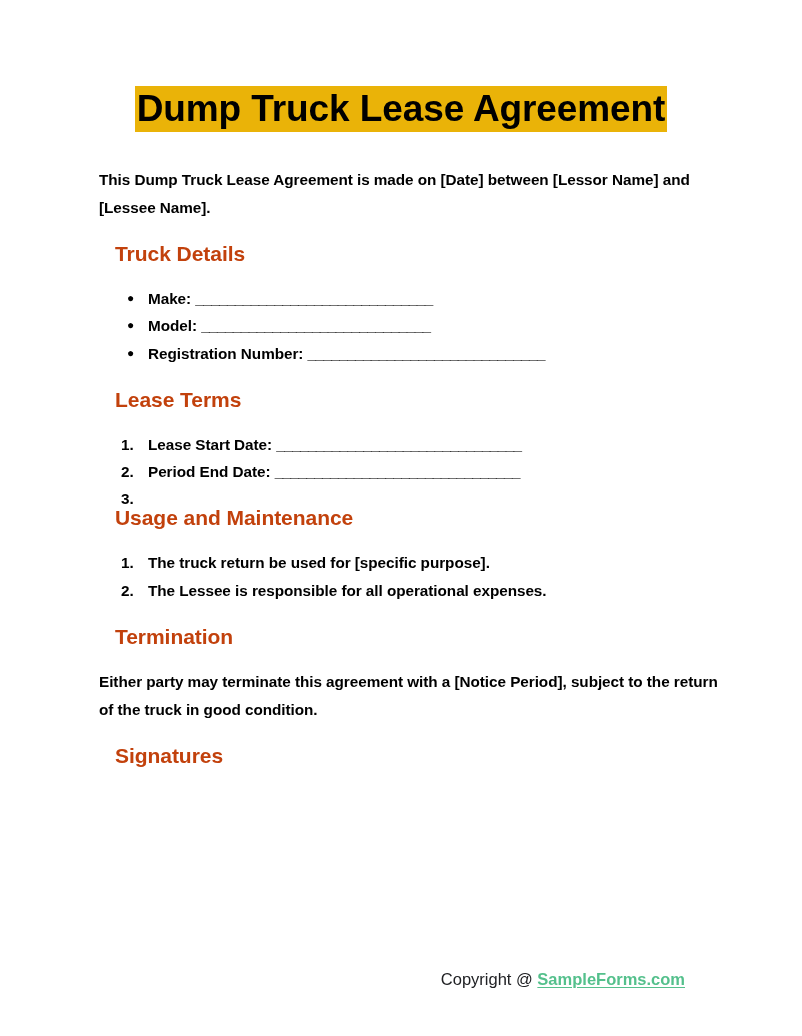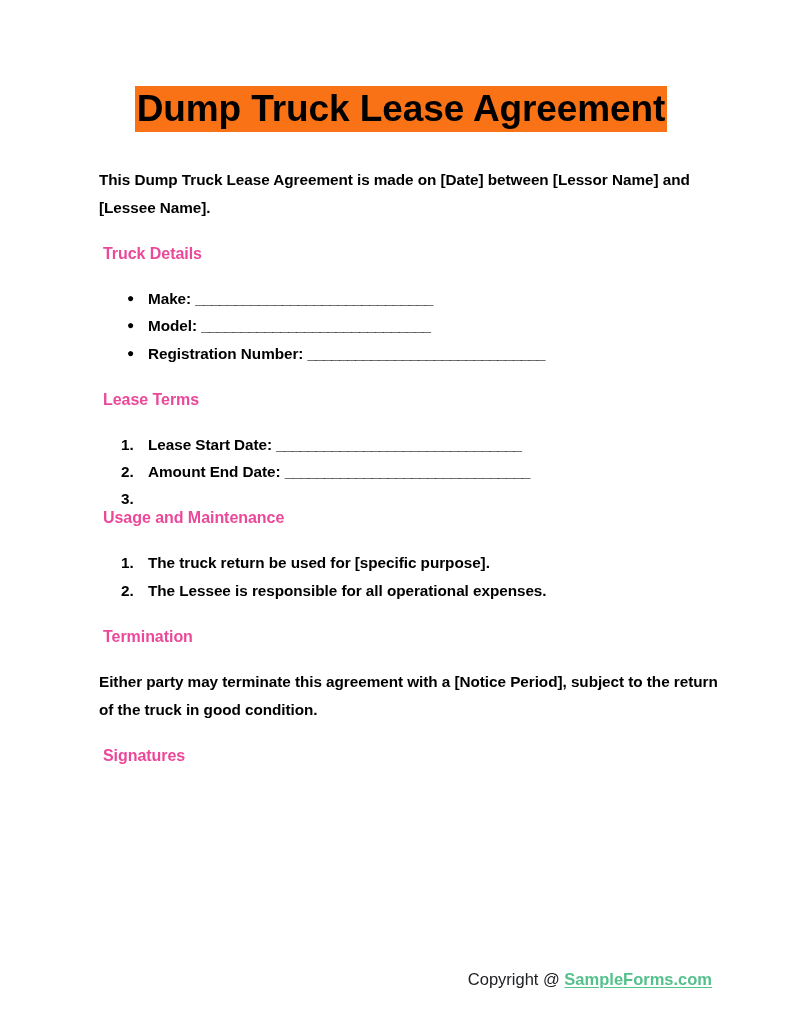--- a/index.html
+++ b/index.html
@@ -27,21 +27,21 @@
   
   .doc-title-wrap {
     position: absolute;
     left: 0;
     top: 86px;
     width: 802px;
     text-align: center;
   }
   .doc-title {
     display: inline-block;
-    background: #f97316;
+    background: #eab308;
     color: #000000;
     font-size: 37px;
     font-weight: bold;
     line-height: 46px;
     padding: 0 2px;
     letter-spacing: -0.1px;
     white-space: nowrap;
   }
 
   
@@ -55,25 +55,25 @@
   p.para {
     margin: 0 0 22px 0;
     font-size: 15.3px;
     font-weight: bold;
     line-height: 27.5px;
     color: #000000;
     letter-spacing: -0.05px;
   }
 
   h2.section-heading {
-    margin: 0 0 20px 4px;
-    font-size: 16px;
+    margin: 0 0 20px 16px;
+    font-size: 21px;
     font-weight: bold;
     line-height: 22px;
-    color: #ec4899;
+    color: #c2410c;
     letter-spacing: -0.05px;
   }
 
   ul.bullet-list,
   ol.number-list {
     margin: 0 0 22px 0;
     padding: 0 0 0 49px;
     list-style: none;
   }
   ul.bullet-list li,
@@ -110,21 +110,21 @@
     font-weight: bold;
     letter-spacing: -0.6px;
   }
 
   
   .footer {
     position: absolute;
     left: 0;
     top: 966px;
     width: 802px;
-    padding-right: 90px;
+    padding-right: 117px;
     box-sizing: border-box;
     text-align: right;
     font-size: 16.5px;
     line-height: 26px;
     color: #202124;
     font-weight: normal;
   }
   .footer .site-link {
     color: #54c08c;
     font-weight: bold;
@@ -157,21 +157,21 @@
         <span class="marker">●</span><span>Registration Number: </span><span class="blank">______________________________</span>
       </li>
     </ul>
 
     <h2 class="section-heading">Lease Terms</h2>
     <ol class="number-list">
       <li>
         <span class="marker">1.</span><span>Lease Start Date: </span><span class="blank">_______________________________</span>
       </li>
       <li>
-        <span class="marker">2.</span><span>Amount End Date: </span><span class="blank">_______________________________</span>
+        <span class="marker">2.</span><span>Period End Date: </span><span class="blank">_______________________________</span>
       </li>
       <li>
         <span class="marker">3.</span>
       </li>
     </ol>
 
     <h2 class="section-heading">Usage and Maintenance</h2>
     <ol class="number-list">
       <li>
         <span class="marker">1.</span><span>The truck return be used for [specific purpose].</span>

